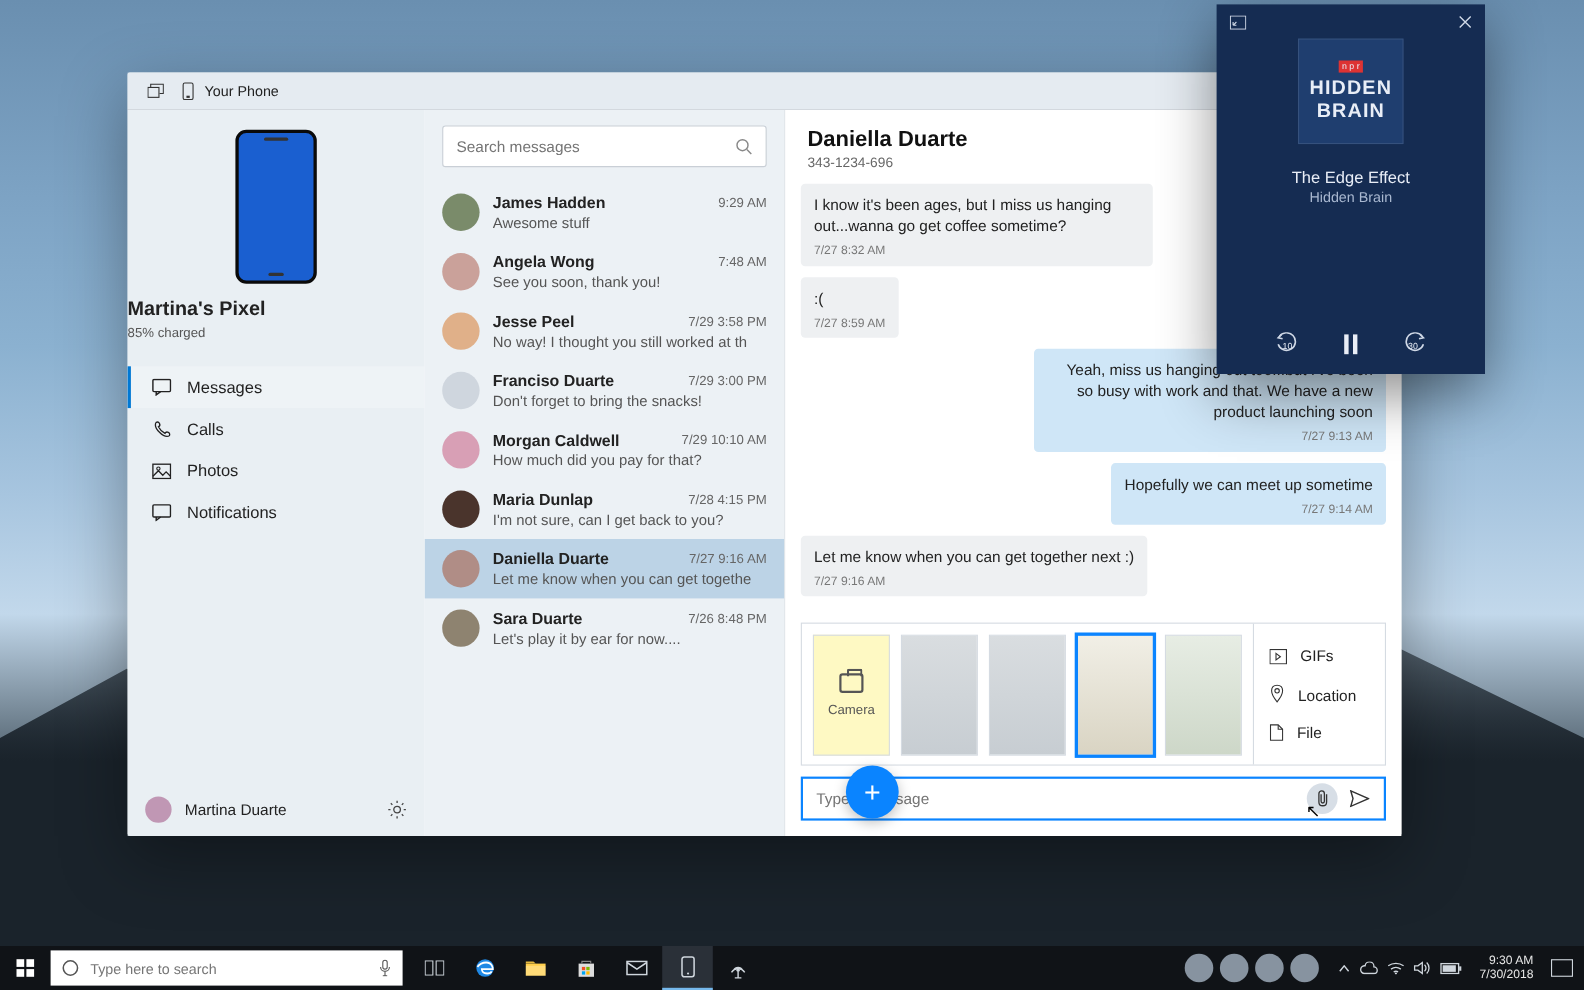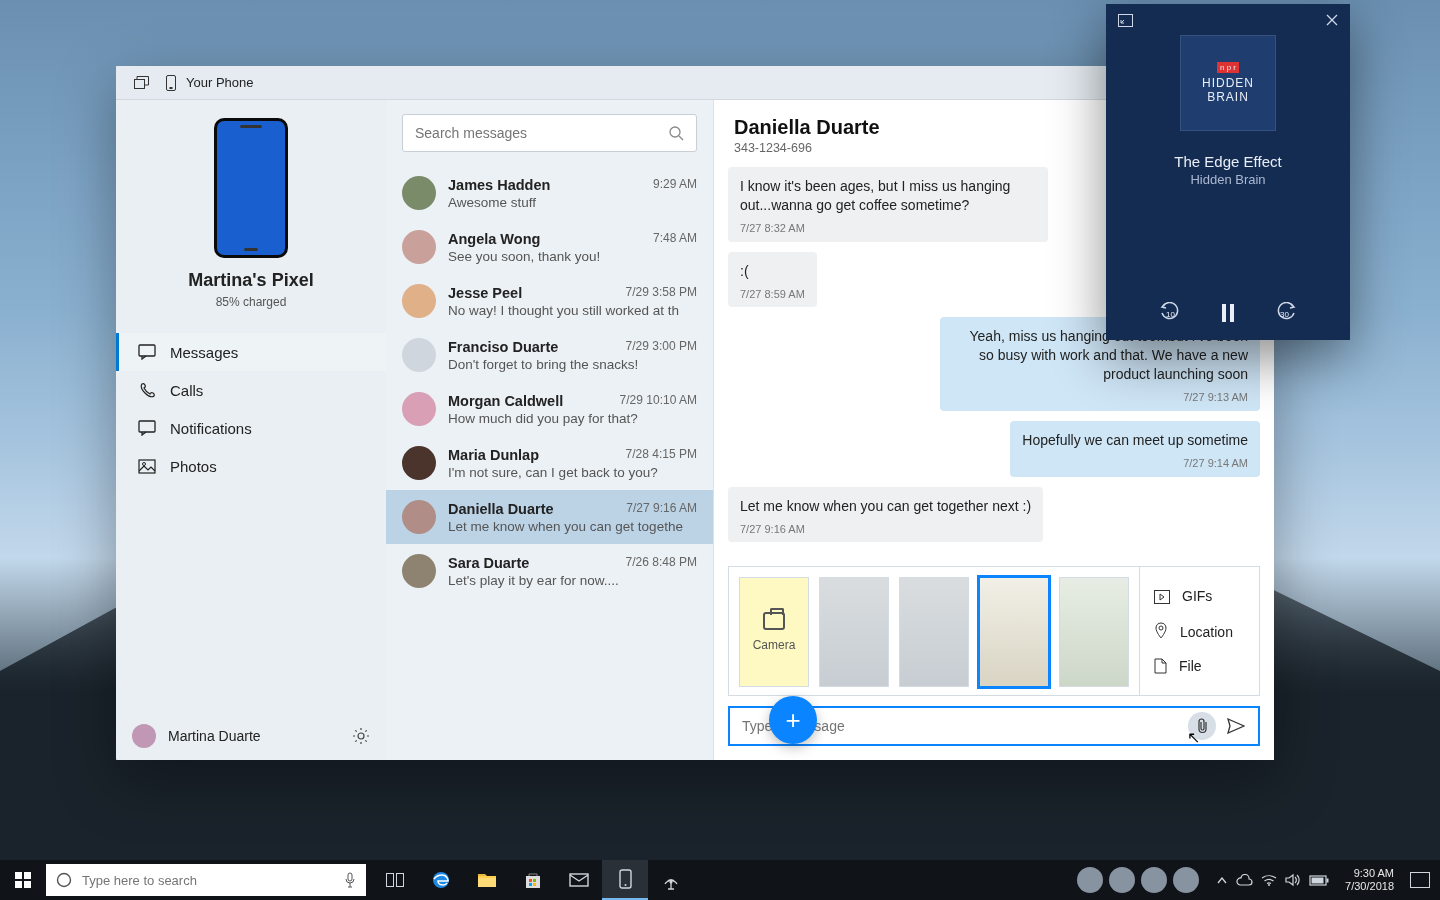--- a/index.html
+++ b/index.html
@@ -29,21 +29,21 @@
 .titlebar .spacer{flex:1}
 .titlebar .icon-btn{width:30px;height:30px;display:flex;align-items:center;justify-content:center;color:#333;cursor:pointer}
 .titlebar .title{font-size:13px;color:#222}
 .phone-tiny{display:inline-block;width:10px;height:16px;border:1.5px solid #333;border-radius:2px;position:relative}
 .phone-tiny::after{content:"";position:absolute;bottom:1px;left:50%;transform:translateX(-50%);width:3px;height:1.5px;background:#333}
 .window-body{flex:1; display:flex; min-height:0}
 .sidebar{
   width:270px; background: rgba(226,233,239,.75);
   display:flex; flex-direction:column;
 }
-.device{ text-align:center; padding:18px 0 10px }
+.device{ text-align:left; padding:18px 0 10px }
 .device-img{
   width:74px;height:140px;margin:0 auto 12px;border:3px solid #0a0a0a;border-radius:10px;
   background:#1a5fd0; position:relative;
 }
 .device-img::before{content:"";position:absolute;top:4px;left:50%;transform:translateX(-50%);width:22px;height:3px;background:#333;border-radius:2px}
 .device-img::after{content:"";position:absolute;bottom:4px;left:50%;transform:translateX(-50%);width:14px;height:3px;background:#333;border-radius:2px}
 .device-name{font-size:18px;font-weight:600;color:#222}
 .device-status{font-size:12px;color:#555;margin-top:4px}
 .nav{margin-top:14px}
 .nav-item{display:flex;align-items:center;gap:14px;padding:10px 22px;font-size:15px;color:#222;cursor:pointer}
@@ -100,21 +100,21 @@
 .compose input{flex:1;border:none;outline:none;font-size:14px}
 .icon-circ{width:28px;height:28px;border-radius:50%;background:#d7dee6;display:flex;align-items:center;justify-content:center}
 .cursor{position:absolute;left:1187px;top:728px;font-size:16px;color:#000;pointer-events:none}
 .media-overlay{
   position:absolute; right:90px; top:4px; width:244px; height:336px;
   background:#152c52; color:#e9eef7; box-shadow:0 18px 50px rgba(0,0,0,.45);
   display:flex;flex-direction:column;align-items:center;padding:10px 12px 16px;
 }
 .media-overlay .row-top{width:100%;display:flex;justify-content:space-between}
 .media-overlay .art{width:96px;height:96px;background:#1f3e6f;margin-top:8px;border:1px solid rgba(255,255,255,.1);display:flex;align-items:center;justify-content:center;flex-direction:column}
-.media-overlay .art .hb1{font-size:12px;font-weight:400;letter-spacing:1px}
+.media-overlay .art .hb1{font-size:18px;font-weight:700;letter-spacing:1px}
 .media-overlay .art .npr{font-size:8px;background:#d33;padding:1px 3px;margin-bottom:3px}
 .media-overlay .track{margin-top:22px;font-size:15px}
 .media-overlay .artist{font-size:13px;color:#a9b8d0;margin-top:2px}
 .media-overlay .controls{margin-top:auto;display:flex;gap:40px;align-items:center;font-size:18px}
 .taskbar{
   position:absolute;left:0;right:0;bottom:0;height:40px;background:#101317;
   display:flex;align-items:center;color:#e8e8e8;
 }
 .taskbar .start{width:46px;display:flex;align-items:center;justify-content:center}
 .win-logo{width:16px;height:16px;display:grid;grid-template-columns:1fr 1fr;grid-template-rows:1fr 1fr;gap:1.5px}
@@ -192,36 +192,36 @@
         <div class="nav-item">
           <span class="ic">
               <svg width="17" height="17">
                 <path d="M3 2C3 2 5 1 6 3C7 5 5 6 5 6C5 6 7 10 11 12C11 12 12 10 14 11C16 12 15 14 15 14C15 14 12 17 6 11C0 5 3 2 3 2Z" fill="none" stroke="#222" stroke-width="1.2"></path>
               </svg>
             </span>
           <span>Calls</span>
         </div>
         <div class="nav-item">
           <span class="ic">
-              <svg width="18" height="16">
-                <rect x="1" y="1" width="16" height="11" rx="1" fill="none" stroke="#222" stroke-width="1.3"></rect>
-                <path d="M4 12L4 15L8 12" fill="none" stroke="#222" stroke-width="1.3"></path>
-              </svg>
-            </span>
-          <span>Notifications</span>
-        </div>
-        <div class="nav-item">
-          <span class="ic">
               <svg width="18" height="15">
                 <rect x="1" y="1" width="16" height="13" fill="none" stroke="#222" stroke-width="1.2"></rect>
                 <circle cx="6" cy="5" r="1.5" fill="none" stroke="#222"></circle>
                 <path d="M1 12L6 7L10 11L13 8L17 12" fill="none" stroke="#222" stroke-width="1.2"></path>
               </svg>
             </span>
           <span>Photos</span>
+        </div>
+        <div class="nav-item">
+          <span class="ic">
+              <svg width="18" height="16">
+                <rect x="1" y="1" width="16" height="11" rx="1" fill="none" stroke="#222" stroke-width="1.3"></rect>
+                <path d="M4 12L4 15L8 12" fill="none" stroke="#222" stroke-width="1.3"></path>
+              </svg>
+            </span>
+          <span>Notifications</span>
         </div>
       </div>
       <div class="sidebar-footer">
         <div class="avatar"></div>
         <div class="name">Martina Duarte</div>
         <span class="gear">
             <svg width="18" height="18" viewBox="0 0 18 18">
               <circle cx="9" cy="9" r="3" fill="none" stroke="#444" stroke-width="1.2"></circle>
               <path d="M9 1V3M9 15V17M1 9H3M15 9H17M3.3 3.3L4.7 4.7M13.3 13.3L14.7 14.7M3.3 14.7L4.7 13.3M13.3 4.7L14.7 3.3" stroke="#444" stroke-width="1.2"></path>
             </svg>

